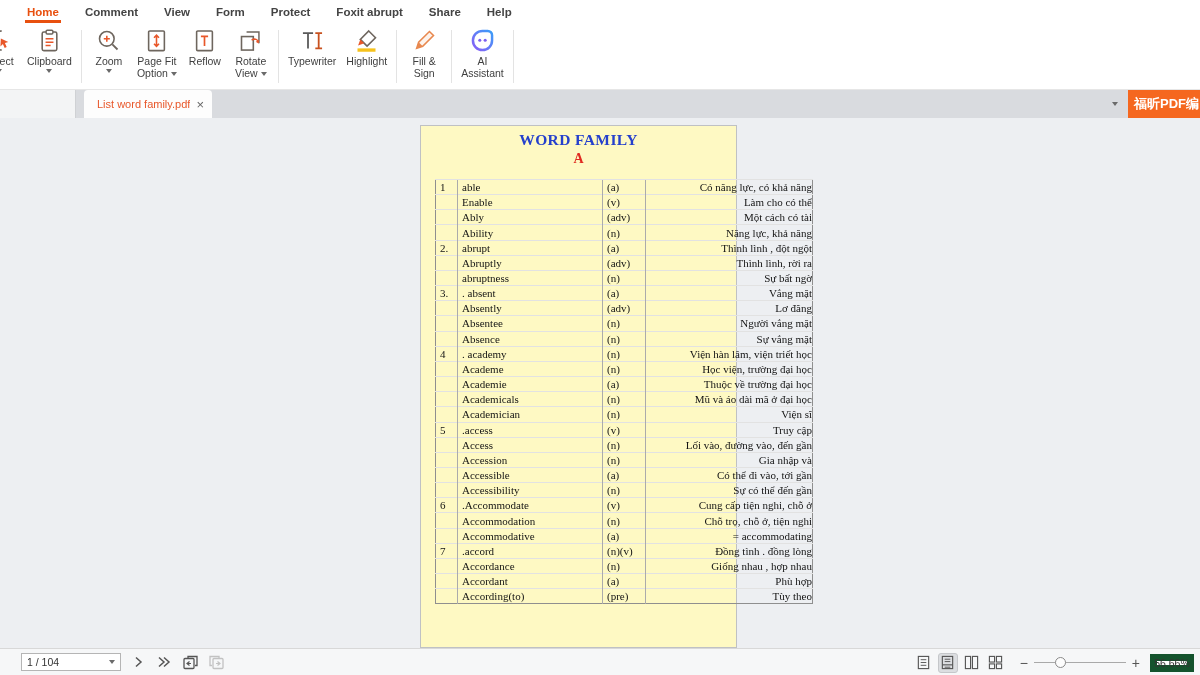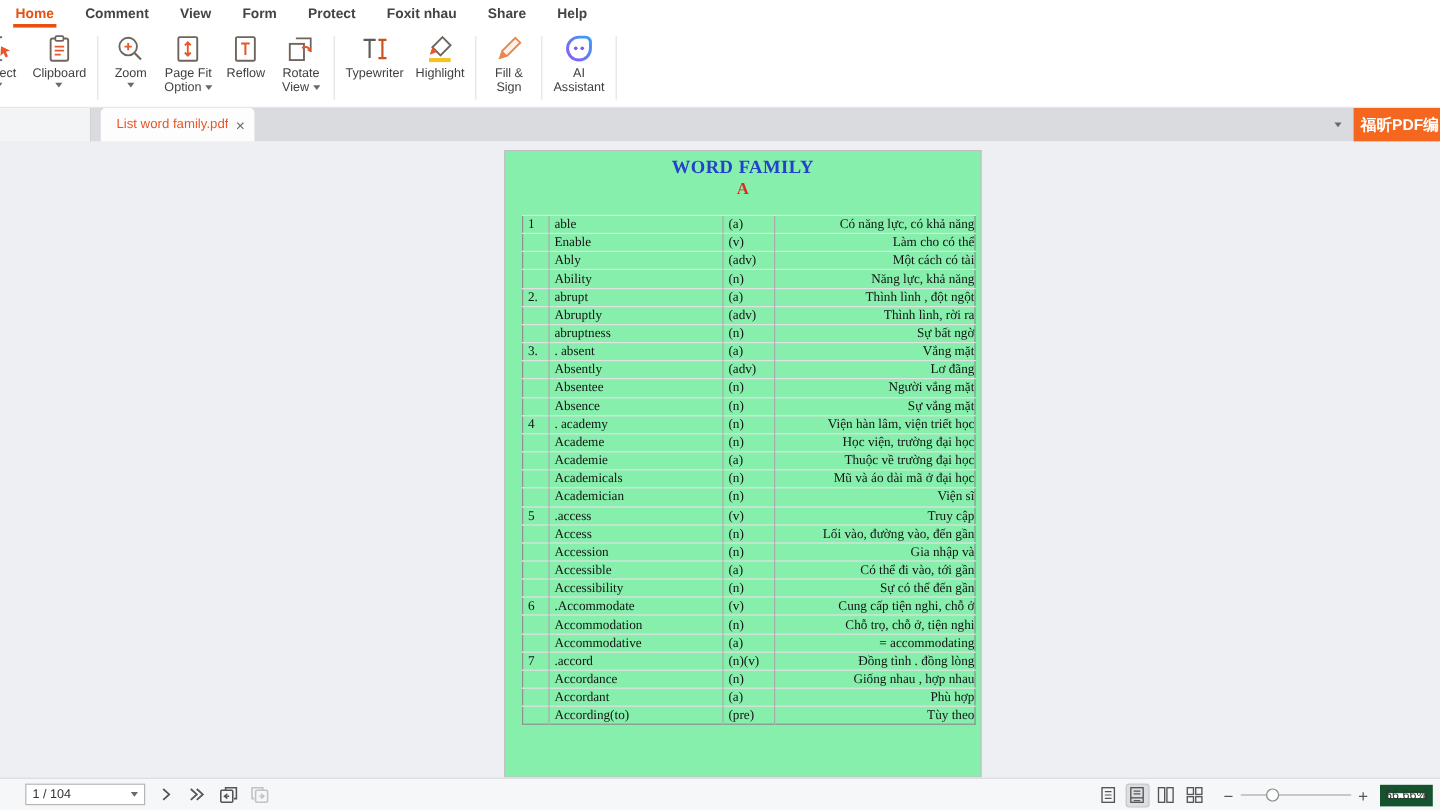--- a/index.html
+++ b/index.html
@@ -1,20 +1,20 @@
 <!DOCTYPE html>
 <html><head>
 <meta charset="utf-8">
 <style>
   * { margin:0; padding:0; box-sizing:border-box; }
   html,body { width:1200px; height:675px; overflow:hidden; }
   body { font-family:"Liberation Sans", sans-serif; background:#fff; position:relative; }
 
   
-  .menubar { height:24px; background:#fff; display:flex; align-items:stretch; padding-left:0; }
+  .menubar { height:24px; background:#fff; display:flex; align-items:stretch; padding-left:14px; }
   .menu-item { font-size:11.5px; font-weight:700; color:#444; padding:0 13px; display:flex; align-items:center; position:relative; cursor:default; }
   .menu-item.active { color:#e8500f; }
   .menu-item.active::after { content:""; position:absolute; left:11px; right:11px; bottom:1px; height:3px; background:#e8500f; }
 
   
   .toolbar { height:66px; background:#fff; border-bottom:1px solid #e6e6e6; display:flex; align-items:stretch; overflow:hidden; }
   .tb-btn { min-width:46px; padding:3px 5px 2px; display:flex; flex-direction:column; align-items:center; cursor:default; }
   .tb-icon { width:27px; height:27px; flex:0 0 auto; }
   .tb-label { font-size:10.5px; color:#3f3f3f; text-align:center; line-height:12px; white-space:pre-line; margin-top:1px; }
   .caret { display:inline-block; width:0; height:0; border-left:3.5px solid transparent; border-right:3.5px solid transparent; border-top:4px solid #6a6a6a; vertical-align:middle; }
@@ -28,21 +28,21 @@
   .tab-partial { width:76px; background:#f3f4f5; border-right:1px solid #cfd1d4; }
   .doc-tab { width:128px; margin-left:8px; background:#fdfdfd; border-radius:4px 4px 0 0; display:flex; align-items:center; padding:0 8px 0 13px; }
   .doc-tab .tab-title { font-size:11px; color:#e8572a; flex:1; white-space:nowrap; overflow:hidden; }
   .doc-tab .tab-close { font-size:13px; color:#666; margin-left:6px; line-height:1; cursor:default; }
   .tab-right { position:absolute; right:0; top:0; height:28px; display:flex; }
   .tab-list-btn { padding:0 10px; display:flex; align-items:center; height:100%; }
   .brand-btn { height:28px; width:72px; background:#f5671f; color:#fff; font-size:13px; font-weight:700; display:flex; align-items:center; padding-left:6px; white-space:nowrap; overflow:hidden; }
 
   
   .doc-area { height:530px; background:#edeff2; position:relative; overflow:hidden; }
-  .page { position:absolute; left:420px; top:7px; width:398px; height:523px; background:#86efac; border:1px solid #bfc1c4; }
+  .page { position:absolute; left:420px; top:7px; width:317px; height:523px; background:#fef9c3; border:1px solid #bfc1c4; }
   .page-title { font-family:"Liberation Serif", serif; font-weight:700; font-size:15.5px; color:#2540cc; text-align:center; margin-top:5px; letter-spacing:.4px; }
   .page-section { font-family:"Liberation Serif", serif; font-weight:700; font-size:14px; color:#e02a20; text-align:center; margin-top:2px; }
   .word-table { position:absolute; left:14px; top:53px; width:377px; border-collapse:collapse; table-layout:fixed; font-family:"Liberation Serif", serif; font-size:11px; color:#141414; }
   .word-table td { height:15.17px; padding:0 0 0 4px; border-left:1px solid #ababab; border-top:1px solid #e2e2e2; overflow:hidden; white-space:nowrap; }
   .word-table td:first-child { border-left:none; }
   .word-table tr td { border-right:none; }
   .word-table { border:1px solid #8f8f8f; }
   .col-n { width:22px; }
   .col-word { width:145px; }
   .col-pos { width:43px; }
@@ -71,21 +71,21 @@
     <div class="menu-item active">Home</div>
 
     <div class="menu-item">Comment</div>
 
     <div class="menu-item">View</div>
 
     <div class="menu-item">Form</div>
 
     <div class="menu-item">Protect</div>
 
-    <div class="menu-item">Foxit nhau</div>
+    <div class="menu-item">Foxit abrupt</div>
 
     <div class="menu-item">Share</div>
 
     <div class="menu-item">Help</div>
   </div>
 
 <div class="toolbar">
 
   <div class="tb-btn btn-select">
     <svg class="tb-icon" viewBox="0 0 24 24" fill="none">

